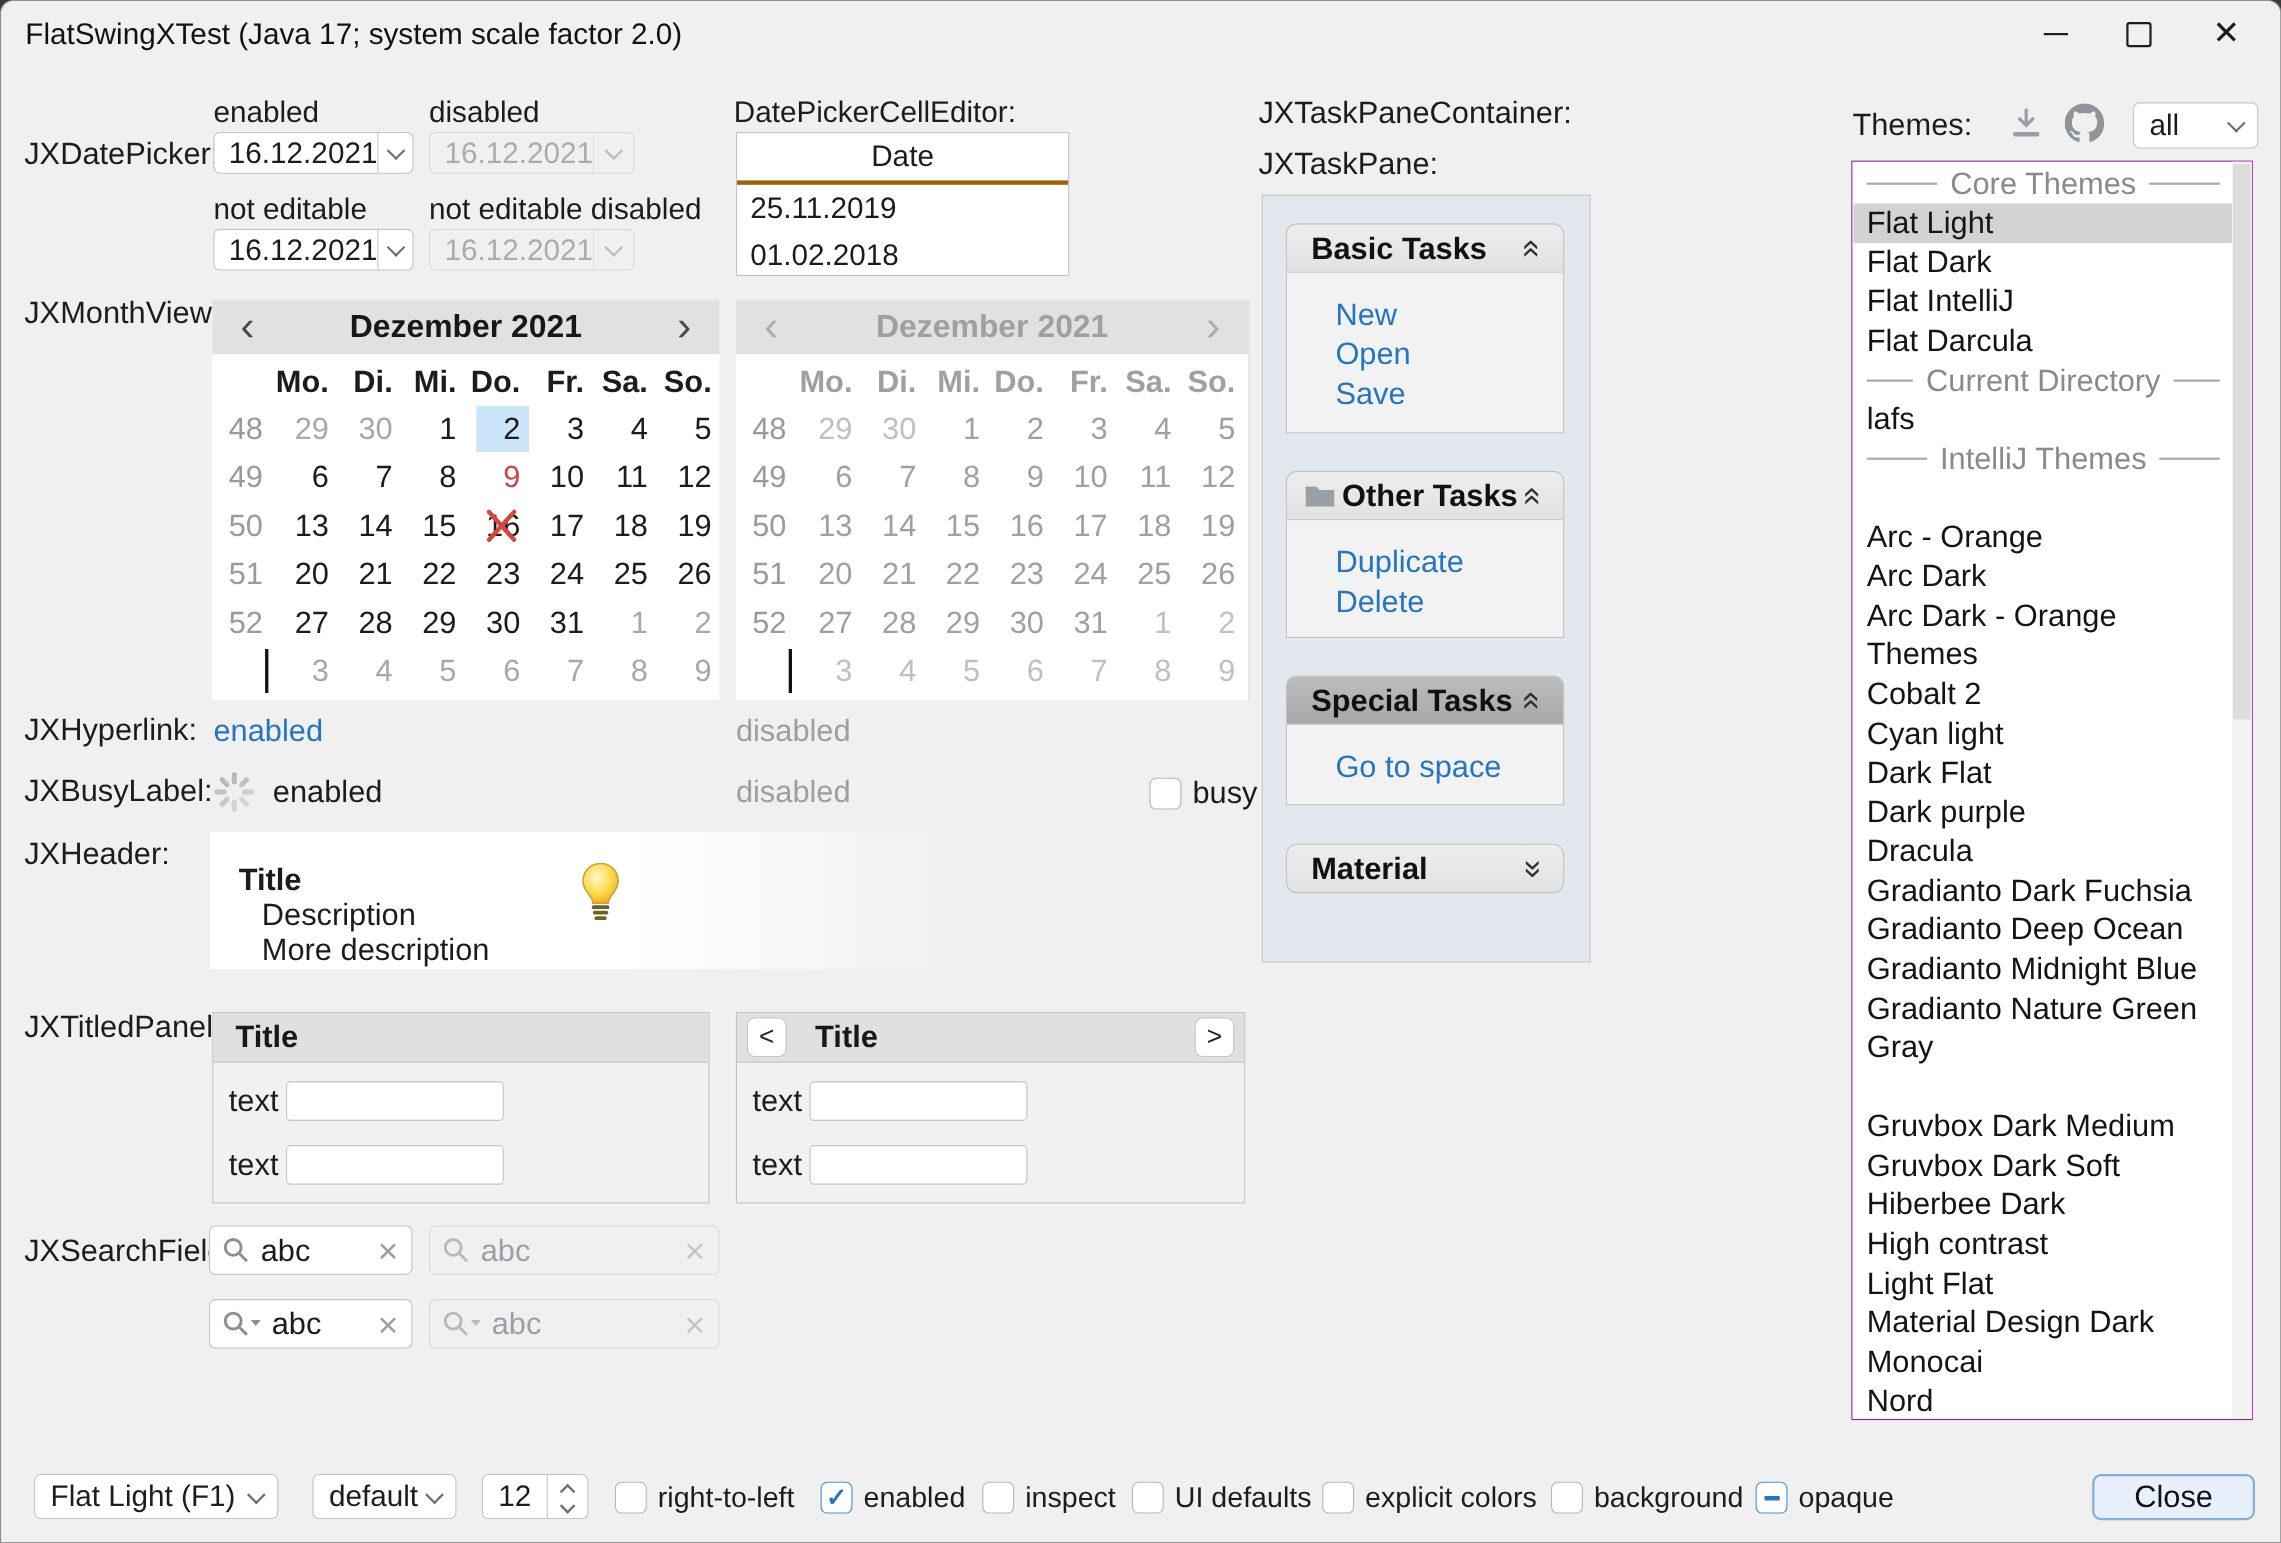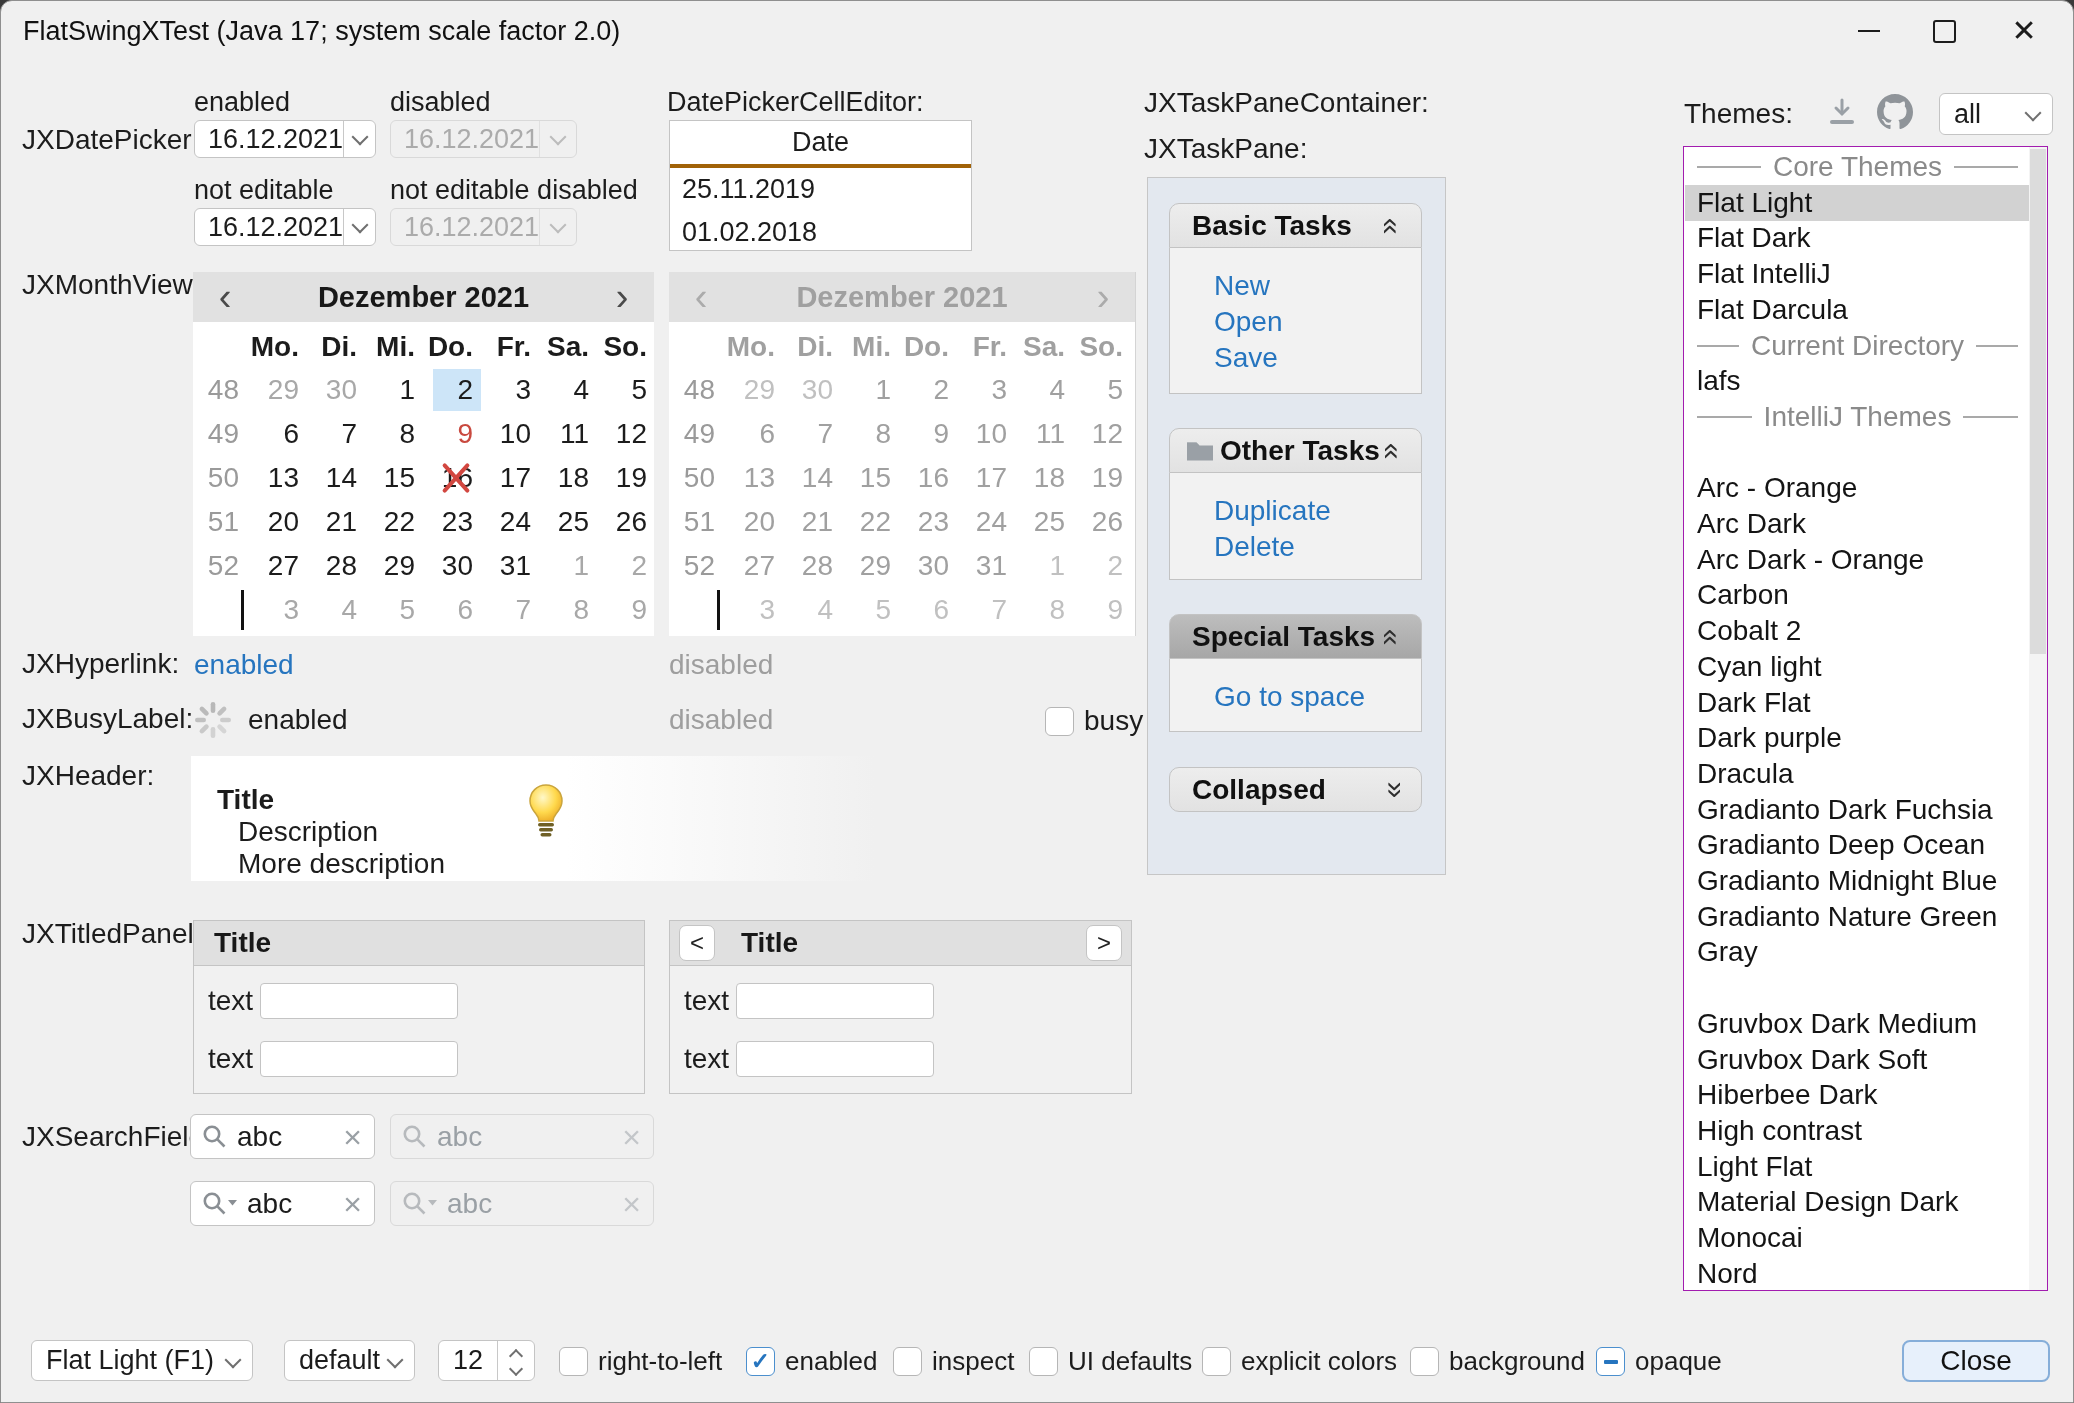--- a/index.html
+++ b/index.html
@@ -696,21 +696,21 @@
         <div class="tp-link">Delete</div>
       </div>
       <div class="tp-head tp-special" style="top: 436px;">
         <span class="tp-title">Special Tasks</span>
         <span class="tp-chevwrap"><span class="tp-chev">«</span></span>
       </div>
       <div class="tp-body" style="top: 481px; height: 73px;">
         <div class="tp-link">Go to space</div>
       </div>
       <div class="tp-head tp-alone" style="top: 589px;">
-        <span class="tp-title">Collapsed</span>
+        <span class="tp-title">Material</span>
         <span class="tp-chevwrap"><span class="tp-chev down">«</span></span>
       </div>
     </div>
 
   <span class="plaintxt" style="left:1683px;top:94px;">Themes:</span>
   <span class="abs" style="left:1826px;top:96px;">
     <svg width="30" height="30" viewBox="0 0 30 30" fill="none" stroke="#9aa0a6" stroke-width="3" stroke-linecap="round">
       <path d="M15 3v13"></path>
         <path d="M9 11l6 6 6-6"></path>
         <path d="M5 25h20" stroke-width="4"></path>
@@ -742,21 +742,21 @@
       </div>
       <div class="th-item" style="top: 216.2px;">lafs</div>
       <div class="th-sep" style="top: 251.9px;">
         <span class="th-line"></span>
         <span class="th-septxt">IntelliJ Themes</span>
         <span class="th-line"></span>
       </div>
       <div class="th-item" style="top: 323.3px;">Arc - Orange</div>
       <div class="th-item" style="top: 359px;">Arc Dark</div>
       <div class="th-item" style="top: 394.7px;">Arc Dark - Orange</div>
-      <div class="th-item" style="top: 430.4px;">Carbon</div>
+      <div class="th-item" style="top: 430.4px;">Themes</div>
       <div class="th-item" style="top: 466.1px;">Cobalt 2</div>
       <div class="th-item" style="top: 501.8px;">Cyan light</div>
       <div class="th-item" style="top: 537.5px;">Dark Flat</div>
       <div class="th-item" style="top: 573.2px;">Dark purple</div>
       <div class="th-item" style="top: 608.9px;">Dracula</div>
       <div class="th-item" style="top: 644.6px;">Gradianto Dark Fuchsia</div>
       <div class="th-item" style="top: 680.3px;">Gradianto Deep Ocean</div>
       <div class="th-item" style="top: 716px;">Gradianto Midnight Blue</div>
       <div class="th-item" style="top: 751.7px;">Gradianto Nature Green</div>
       <div class="th-item" style="top: 787.4px;">Gray</div>

